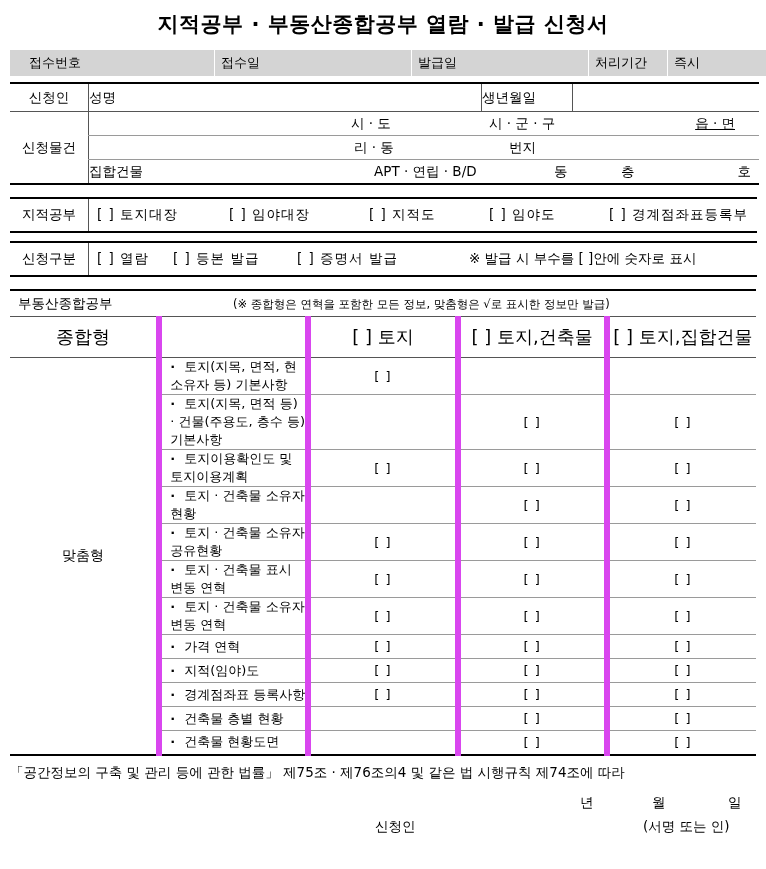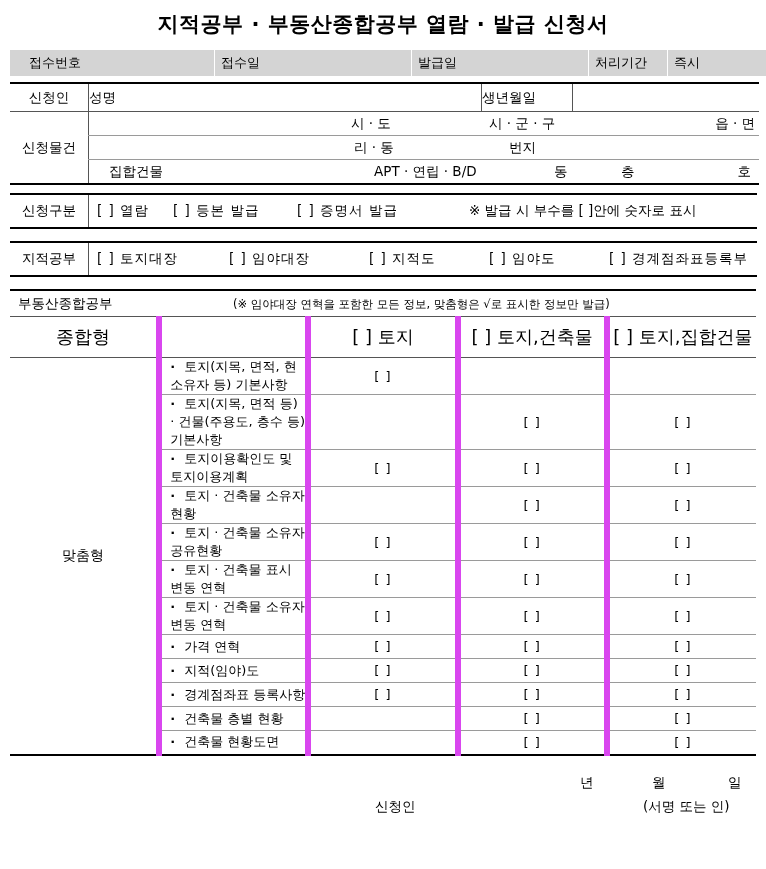--- a/index.html
+++ b/index.html
@@ -156,58 +156,42 @@
       <td class="vline pad-l" style="width:90px;">생년월일</td>
       <td class="vline" style="width:186px;"></td>
     </tr>
 
     <tr>
       <td class="lbl-cell" rowspan="3">신청물건</td>
       <td class="vline thin-bot-l prop-cell" colspan="3">
         <div class="rel">
           <span class="abs" style="left:262px;">시 · 도</span>
           <span class="abs" style="left:400px;">시 · 군 · 구</span>
-          <span class="abs" style="right:4px;">읍 · 면</span>
+          <span class="abs" style="right:24px;text-decoration:underline;">읍 · 면</span>
         </div>
       </td>
     </tr>
 
     <tr>
       <td class="vline thin-bot-l prop-cell" colspan="3">
         <div class="rel">
           <span class="abs" style="left:265px;">리 · 동</span>
           <span class="abs" style="left:420px;">번지</span>
         </div>
       </td>
     </tr>
 
     <tr class="thick-bot">
       <td class="vline prop-cell" colspan="3">
         <div class="rel">
-          <span class="abs" style="left:20px;">집합건물</span>
+          <span class="abs" style="left:0;">집합건물</span>
           <span class="abs" style="left:285px;">APT · 연립 · B/D</span>
           <span class="abs" style="left:465px;">동</span>
           <span class="abs" style="left:532px;">층</span>
           <span class="abs" style="right:8px;">호</span>
-        </div>
-      </td>
-    </tr>
-  </tbody>
-    </table>
-
-  <table class="tbl thick-top thick-bot" style="margin-top:8px;">
-    <tbody>
-        <tr class="chk-row">
-      <td class="lbl-cell" style="width:78px;">신청구분</td>
-      <td class="vline" style="width:668px;">
-        <div class="rel">
-          <span class="abs cbox" style="left:8px;">[ ] 열람</span>
-          <span class="abs cbox" style="left:84px;">[ ] 등본 발급</span>
-          <span class="abs cbox" style="left:208px;">[ ] 증명서 발급</span>
-          <span class="abs" style="left:380px;">※  발급 시  부수를 [ ]안에  숫자로  표시</span>
         </div>
       </td>
     </tr>
   </tbody>
     </table>
 
   <table class="tbl thick-top thick-bot" style="margin-top:12px;">
     <tbody>
         <tr class="chk-row">
       <td class="lbl-cell" style="width:78px;">지적공부</td>
@@ -217,28 +201,44 @@
           <span class="abs cbox" style="left:140px;">[ ] 임야대장</span>
           <span class="abs cbox" style="left:280px;">[ ] 지적도</span>
           <span class="abs cbox" style="left:400px;">[ ] 임야도</span>
           <span class="abs cbox" style="left:520px;">[ ] 경계점좌표등록부</span>
         </div>
       </td>
     </tr>
   </tbody>
     </table>
 
+  <table class="tbl thick-top thick-bot" style="margin-top:8px;">
+    <tbody>
+        <tr class="chk-row">
+      <td class="lbl-cell" style="width:78px;">신청구분</td>
+      <td class="vline" style="width:668px;">
+        <div class="rel">
+          <span class="abs cbox" style="left:8px;">[ ] 열람</span>
+          <span class="abs cbox" style="left:84px;">[ ] 등본 발급</span>
+          <span class="abs cbox" style="left:208px;">[ ] 증명서 발급</span>
+          <span class="abs" style="left:380px;">※  발급 시  부수를 [ ]안에  숫자로  표시</span>
+        </div>
+      </td>
+    </tr>
+  </tbody>
+    </table>
+
   <table class="matrix thick-top" style="margin-top:12px;">
 
     <tbody>
         <tr>
       <td colspan="5" style="height:25px; border-bottom:1px solid #555; padding-left:8px;">
         <div class="rel" style="height:25px;">
           <span class="abs" style="left:0px; font-size:13.5px;">부동산종합공부</span>
-          <span class="abs small-note" style="left:215px;">(※ 임야대장 연혁을 포함한 모든 정보, 맞춤형은 √로 표시한 정보만 발급)</span>
+          <span class="abs small-note" style="left:215px;">(※ 종합형은 연혁을 포함한 모든 정보, 맞춤형은 √로 표시한 정보만 발급)</span>
         </div>
       </td>
     </tr>
 
     <tr class="hdr">
       <td class="col-label" style="border-bottom:1px solid #555;">종합형</td>
       <td class="col-item vline" style="border-bottom:1px solid #555;"></td>
       <td class="col-c1 vline" style="border-bottom:1px solid #555;">[  ]  토지</td>
       <td class="col-c2 vline" style="border-bottom:1px solid #555;">[ ] 토지,건축물</td>
       <td class="col-c3 vline" style="border-bottom:1px solid #555;">[  ] 토지,집합건물</td>
@@ -325,20 +325,21 @@
     <tr class="r-norm thick-bot">
       <td class="col-item vline"><span class="bullet">건축물 현황도면</span></td>
       <td class="col-c1 vline cbox"></td>
       <td class="col-c2 vline cbox">[ ]</td>
       <td class="col-c3 vline cbox">[ ]</td>
     </tr>
   </tbody>
     </table>
 
   <div class="footer">
+    <div>「공간정보의 구축 및 관리 등에 관한 법률」  제75조 · 제76조의4 및 같은 법 시행규칙 제74조에 따라</div>
 
     <div class="date-line">
       <span style="left:570px;">년</span>
       <span style="left:642px;">월</span>
       <span style="left:718px;">일</span>
     </div>
 
     <div class="sign-line">
       <span style="left:365px;">신청인</span>
       <span style="left:633px;">(서명 또는 인)</span>

